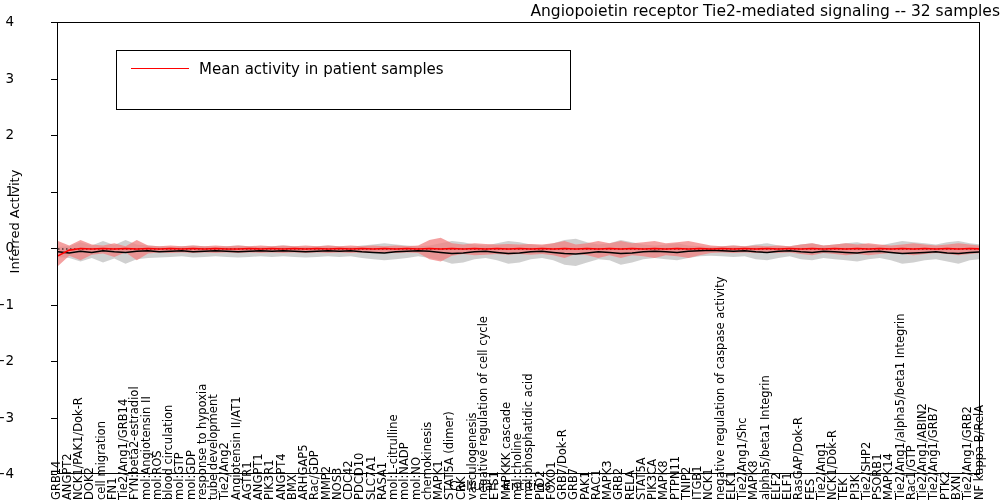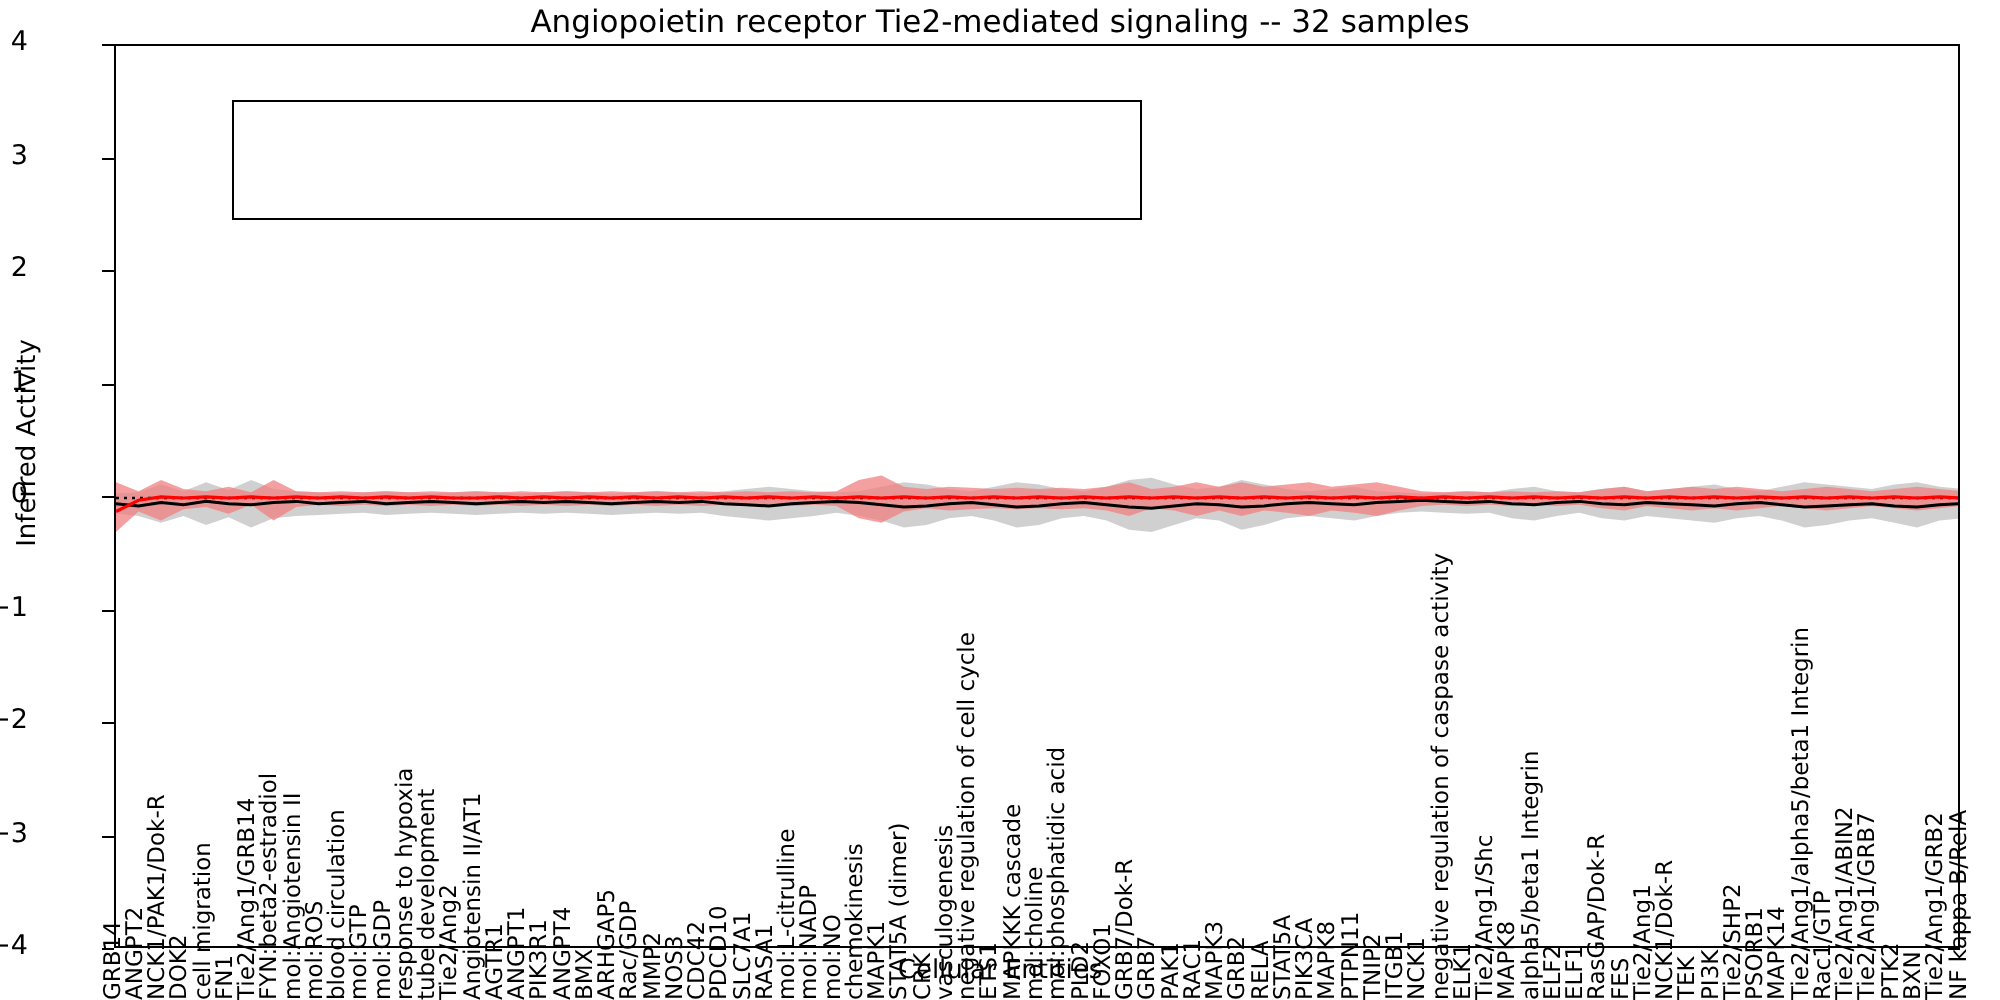--- a/index.html
+++ b/index.html
@@ -1,20 +1,20 @@
 <!DOCTYPE html>
 <html><head>
 <meta charset="utf-8">
 <style>
   html,body{margin:0;padding:0;background:#ffffff;}
   body{width:1000px;height:500px;overflow:hidden;font-family:"DejaVu Sans",sans-serif;}
   #root{position:relative;width:1000px;height:500px;background:#fff;}
 
   #title{
-    position:absolute;left:0;top:2px;width:1000px;text-align:center;
+    position:absolute;left:0;top:2px;width:1000px;text-align:right;
     font-size:15.5px;color:#000;letter-spacing:0px;
   }
 
   
   #plot{
     position:absolute;left:57px;top:22px;width:923px;height:452px;
     border:1.1px solid #000;box-sizing:border-box;background:#fff;overflow:hidden;
   }
   #svgwrap{position:absolute;left:0;top:0;width:100%;height:100%;}
 
@@ -97,20 +97,24 @@
   <div id="plot">
     <div id="svgwrap"><svg width="923" height="452" viewBox="0 0 923 452">
           <path d="M0.00,223.74 L11.26,223.18 L22.51,219.22 L33.77,222.61 L45.02,218.09 L56.28,222.04 L67.54,216.96 L78.79,221.48 L90.05,222.61 L101.30,223.18 L112.56,223.74 L123.82,223.18 L135.07,222.61 L146.33,223.18 L157.59,223.74 L168.84,223.18 L180.10,222.61 L191.35,223.18 L202.61,223.74 L213.87,223.18 L225.12,222.61 L236.38,223.18 L247.63,223.74 L258.89,223.18 L270.15,222.61 L281.40,223.18 L292.66,223.74 L303.91,222.61 L315.17,221.48 L326.43,220.35 L337.68,221.48 L348.94,222.61 L360.20,223.18 L371.45,222.61 L382.71,220.35 L393.96,218.09 L405.22,219.22 L416.48,221.48 L427.73,222.61 L438.99,220.35 L450.24,218.09 L461.50,219.22 L472.76,221.48 L484.01,222.61 L495.27,220.35 L506.52,216.96 L517.78,215.83 L529.04,219.22 L540.29,221.48 L551.55,220.35 L562.80,216.96 L574.06,219.22 L585.32,221.48 L596.57,222.61 L607.83,221.48 L619.09,220.35 L630.34,222.61 L641.60,223.18 L652.85,223.74 L664.11,223.18 L675.37,222.61 L686.62,223.18 L697.88,221.48 L709.13,220.35 L720.39,222.61 L731.65,223.18 L742.90,221.48 L754.16,220.35 L765.41,222.61 L776.67,221.48 L787.93,220.35 L799.18,219.22 L810.44,221.48 L821.70,222.61 L832.95,220.35 L844.21,218.09 L855.46,219.22 L866.72,220.35 L877.98,221.48 L889.23,219.22 L900.49,218.09 L911.74,220.35 L923.00,221.48 L923.00,236.17 L911.74,237.30 L900.49,240.69 L889.23,238.43 L877.98,236.17 L866.72,237.30 L855.46,239.56 L844.21,240.69 L832.95,237.30 L821.70,235.04 L810.44,236.17 L799.18,238.43 L787.93,237.30 L776.67,236.17 L765.41,235.04 L754.16,237.30 L742.90,236.17 L731.65,233.34 L720.39,235.04 L709.13,237.30 L697.88,236.17 L686.62,233.34 L675.37,233.91 L664.11,233.34 L652.85,232.78 L641.60,233.34 L630.34,235.04 L619.09,237.30 L607.83,236.17 L596.57,235.04 L585.32,236.17 L574.06,239.56 L562.80,241.82 L551.55,237.30 L540.29,236.17 L529.04,239.56 L517.78,242.95 L506.52,241.82 L495.27,237.30 L484.01,235.04 L472.76,236.17 L461.50,239.56 L450.24,240.69 L438.99,237.30 L427.73,235.04 L416.48,236.17 L405.22,239.56 L393.96,240.69 L382.71,237.30 L371.45,235.04 L360.20,233.34 L348.94,235.04 L337.68,236.17 L326.43,237.30 L315.17,236.17 L303.91,235.04 L292.66,233.34 L281.40,233.91 L270.15,233.34 L258.89,233.91 L247.63,234.47 L236.38,233.91 L225.12,233.34 L213.87,233.91 L202.61,233.34 L191.35,233.91 L180.10,234.47 L168.84,233.91 L157.59,233.34 L146.33,233.91 L135.07,234.47 L123.82,233.34 L112.56,233.91 L101.30,234.47 L90.05,235.04 L78.79,236.17 L67.54,240.69 L56.28,235.60 L45.02,239.56 L33.77,235.04 L22.51,238.43 L11.26,235.04 L0.00,233.91 Z" fill="#c8c8c8" fill-opacity="0.85" stroke="none"></path>
           <path d="M0.00,218.09 L11.26,222.61 L22.51,216.96 L33.77,221.48 L45.02,222.61 L56.28,220.35 L67.54,223.18 L78.79,216.96 L90.05,222.61 L101.30,223.18 L112.56,222.61 L123.82,223.18 L135.07,222.61 L146.33,223.18 L157.59,222.61 L168.84,223.18 L180.10,222.61 L191.35,223.18 L202.61,222.61 L213.87,223.18 L225.12,222.61 L236.38,223.18 L247.63,222.61 L258.89,223.18 L270.15,222.61 L281.40,223.18 L292.66,222.61 L303.91,223.18 L315.17,222.61 L326.43,223.18 L337.68,222.61 L348.94,223.18 L360.20,222.61 L371.45,216.96 L382.71,214.70 L393.96,220.35 L405.22,221.48 L416.48,220.35 L427.73,220.92 L438.99,221.48 L450.24,220.92 L461.50,221.48 L472.76,220.92 L484.01,221.48 L495.27,220.35 L506.52,218.09 L517.78,221.48 L529.04,220.35 L540.29,218.09 L551.55,220.35 L562.80,218.09 L574.06,220.35 L585.32,219.22 L596.57,218.09 L607.83,220.35 L619.09,219.22 L630.34,218.09 L641.60,220.35 L652.85,222.61 L664.11,223.18 L675.37,222.61 L686.62,223.18 L697.88,222.61 L709.13,223.18 L720.39,222.61 L731.65,223.18 L742.90,221.48 L754.16,220.35 L765.41,222.61 L776.67,221.48 L787.93,220.35 L799.18,221.48 L810.44,220.35 L821.70,221.48 L832.95,222.61 L844.21,221.48 L855.46,220.35 L866.72,221.48 L877.98,222.61 L889.23,221.48 L900.49,220.35 L911.74,221.48 L923.00,222.61 L923.00,229.95 L911.74,231.08 L900.49,232.22 L889.23,231.08 L877.98,229.95 L866.72,231.08 L855.46,232.22 L844.21,231.08 L832.95,229.95 L821.70,231.08 L810.44,232.22 L799.18,231.08 L787.93,232.22 L776.67,231.08 L765.41,229.95 L754.16,232.22 L742.90,231.08 L731.65,229.39 L720.39,229.95 L709.13,229.39 L697.88,229.95 L686.62,229.39 L675.37,229.95 L664.11,229.39 L652.85,229.95 L641.60,232.22 L630.34,235.04 L619.09,233.34 L607.83,232.22 L596.57,235.04 L585.32,233.34 L574.06,232.22 L562.80,235.04 L551.55,232.22 L540.29,235.04 L529.04,232.22 L517.78,231.08 L506.52,235.04 L495.27,232.22 L484.01,231.08 L472.76,231.65 L461.50,231.08 L450.24,231.65 L438.99,231.08 L427.73,231.65 L416.48,232.22 L405.22,231.08 L393.96,232.78 L382.71,238.43 L371.45,236.17 L360.20,229.95 L348.94,229.39 L337.68,229.95 L326.43,229.39 L315.17,229.95 L303.91,229.39 L292.66,229.95 L281.40,229.39 L270.15,229.95 L258.89,229.39 L247.63,229.95 L236.38,229.39 L225.12,229.95 L213.87,229.39 L202.61,229.95 L191.35,229.39 L180.10,229.95 L168.84,229.39 L157.59,229.95 L146.33,229.39 L135.07,229.95 L123.82,229.39 L112.56,229.95 L101.30,229.39 L90.05,230.52 L78.79,237.30 L67.54,229.39 L56.28,233.91 L45.02,230.52 L33.77,231.65 L22.51,237.30 L11.26,232.78 L0.00,242.95 Z" fill="#f08080" fill-opacity="0.75" stroke="none"></path>
           <path d="M0,226.00 L923,226.00" stroke="#000" stroke-width="1.2" stroke-dasharray="1.5,2.5" fill="none"></path>
           <path d="M0.00,228.82 L11.26,229.95 L22.51,228.26 L33.77,229.39 L45.02,227.69 L56.28,228.82 L67.54,229.39 L78.79,228.26 L90.05,227.69 L101.30,228.82 L112.56,228.26 L123.82,227.69 L135.07,228.82 L146.33,228.26 L157.59,227.69 L168.84,228.26 L180.10,228.82 L191.35,228.26 L202.61,227.69 L213.87,228.26 L225.12,227.69 L236.38,228.26 L247.63,228.82 L258.89,228.26 L270.15,227.69 L281.40,228.26 L292.66,227.69 L303.91,228.82 L315.17,229.39 L326.43,229.95 L337.68,228.82 L348.94,228.26 L360.20,227.69 L371.45,228.26 L382.71,229.39 L393.96,230.52 L405.22,229.95 L416.48,228.82 L427.73,228.26 L438.99,229.39 L450.24,230.52 L461.50,229.95 L472.76,228.82 L484.01,228.26 L495.27,229.39 L506.52,230.52 L517.78,231.08 L529.04,229.95 L540.29,228.82 L551.55,229.39 L562.80,230.52 L574.06,229.95 L585.32,228.82 L596.57,228.26 L607.83,228.82 L619.09,229.39 L630.34,228.26 L641.60,227.69 L652.85,227.13 L664.11,227.69 L675.37,228.26 L686.62,227.69 L697.88,228.82 L709.13,229.39 L720.39,228.26 L731.65,227.69 L742.90,228.82 L754.16,229.39 L765.41,228.26 L776.67,228.82 L787.93,229.39 L799.18,229.95 L810.44,228.82 L821.70,228.26 L832.95,229.39 L844.21,230.52 L855.46,229.95 L866.72,229.39 L877.98,228.82 L889.23,229.95 L900.49,230.52 L911.74,229.39 L923.00,228.82 " fill="none" stroke="#000000" stroke-width="1.5"></path>
           <path d="M0.00,232.78 L11.26,227.13 L22.51,225.44 L33.77,226.00 L45.02,225.44 L56.28,226.00 L67.54,225.44 L78.79,226.00 L90.05,225.44 L101.30,226.00 L112.56,225.44 L123.82,226.00 L135.07,225.44 L146.33,226.00 L157.59,225.44 L168.84,226.00 L180.10,226.00 L191.35,225.44 L202.61,226.00 L213.87,225.44 L225.12,226.00 L236.38,225.44 L247.63,226.00 L258.89,225.44 L270.15,226.00 L281.40,225.44 L292.66,226.00 L303.91,225.44 L315.17,226.00 L326.43,225.44 L337.68,226.00 L348.94,225.44 L360.20,226.00 L371.45,225.44 L382.71,226.00 L393.96,225.44 L405.22,226.00 L416.48,225.44 L427.73,226.00 L438.99,225.44 L450.24,226.00 L461.50,225.44 L472.76,226.00 L484.01,225.44 L495.27,226.00 L506.52,225.44 L517.78,226.00 L529.04,225.44 L540.29,226.00 L551.55,225.44 L562.80,226.00 L574.06,225.44 L585.32,226.00 L596.57,225.44 L607.83,226.00 L619.09,225.44 L630.34,226.00 L641.60,225.44 L652.85,226.00 L664.11,225.44 L675.37,226.00 L686.62,225.44 L697.88,226.00 L709.13,225.44 L720.39,226.00 L731.65,225.44 L742.90,226.00 L754.16,225.44 L765.41,226.00 L776.67,225.44 L787.93,226.00 L799.18,225.44 L810.44,226.00 L821.70,225.44 L832.95,226.00 L844.21,225.44 L855.46,226.00 L866.72,225.44 L877.98,226.00 L889.23,225.44 L900.49,226.00 L911.74,225.44 L923.00,226.00 " fill="none" stroke="#ff0000" stroke-width="1.6"></path>
         </svg></div>
 
     <div id="legend">
+      <div class="legrow">
+        <span class="legline red"></span>
+        <span class="legtxt">Mean activity in patient samples</span>
+      </div>
     </div>
   </div>
 
   <div id="xticks">
       <div class="xt" style="left: 3.5px;">GRB14</div>
       <div class="xt" style="left: 14.7561px;">ANGPT2</div>
       <div class="xt" style="left: 26.0122px;">NCK1/PAK1/Dok-R</div>
       <div class="xt" style="left: 37.2683px;">DOK2</div>
       <div class="xt" style="left: 48.5244px;">cell migration</div>
       <div class="xt" style="left: 59.7805px;">FN1</div>

